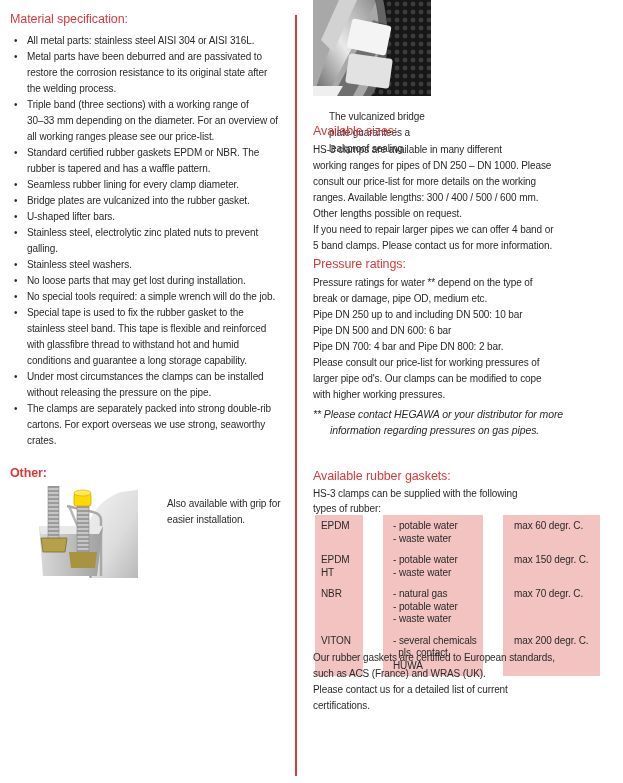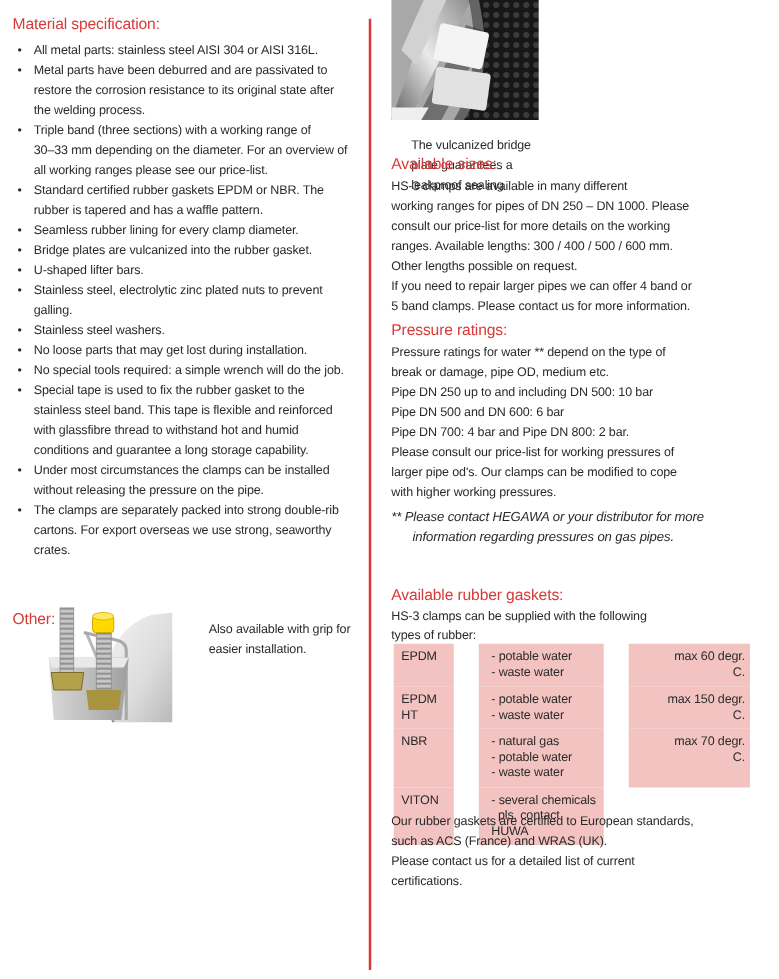--- a/index.html
+++ b/index.html
@@ -27,21 +27,21 @@
     white-space: pre-line; color: #2a2a2a;
   }
   
   .col-left h2.material { top: 12px; }
   ul.bullets {
     position: absolute; top: 33px; left: 0; width: 282px;
     list-style: none; padding-left: 4px;
   }
   ul.bullets li { position: relative; padding-left: 13px; }
   ul.bullets li::before { content: "\2022"; position: absolute; left: 0; top: 0; }
-  .col-left h2.other { top: 488px; }
+  .col-left h2.other { top: 466px; font-weight: bold; }
   .other-row { position: absolute; top: 486px; left: 0; width: 282px; display: flex; gap: 22px; }
   .photo-grip { margin-left: 23px; width: 105px; height: 92px; flex: 0 0 auto; }
   .other-caption { padding: 10px 0 0 7px; width: 150px; }
   
   .top-row { position: absolute; top: 0; left: 0; display: flex; width: 262px; flex-direction: column; }
   .photo-bridge { width: 118px; height: 96px; flex: 0 0 auto; }
   .bridge-caption { padding: 13px 0 0 16px; width: 144px; }
   .col-right h2.sizes    { top: 124px; }
   .sizes-text            { position: absolute; top: 142px; width: 262px; }
   .col-right h2.pressure { top: 257px; }
@@ -57,21 +57,21 @@
   .gasket-row {
     display: grid; grid-template-columns: 48px 100px 97px;
     column-gap: 20px;
   }
   .gasket-cell {
     background: var(--pink, #f2c3c0);
     font-size: 10px; line-height: 12.5px; letter-spacing: -0.1px;
     padding: 5px 4px 4px 6px;
   }
   .gasket-cell.uses { white-space: pre-wrap; padding-left: 10px; }
-  .gasket-cell.temp { padding-left: 24px; text-align: right; }
+  .gasket-cell.temp { padding-left: 11px; }
   .cert-text { position: absolute; top: 650px; width: 262px; }
 </style>
 </head>
 <body>
 
 <div>
 
   <div class="col-left">
     <h2 class="sec material">Material specification:</h2>
     <ul class="bullets body-text"><li>All metal parts: stainless steel AISI 304 or AISI 316L.</li><li>Metal parts have been deburred and are passivated to
@@ -203,20 +203,21 @@
           <div class="gasket-cell">NBR</div>
           <div class="gasket-cell uses">- natural gas
 - potable water
 - waste water</div>
           <div class="gasket-cell temp">max 70 degr. C.</div>
         </div>
         <div class="gasket-row">
           <div class="gasket-cell">VITON</div>
           <div class="gasket-cell uses">- several chemicals
   pls. contact HUWA</div>
+          <div class="gasket-cell temp">max 200 degr. C.</div>
         </div>
       </div>
 
     <div class="cert-text body-text">Our rubber gaskets are certified to European standards,
 such as ACS (France) and WRAS (UK).
 Please contact us for a detailed list of current
 certifications.</div>
   </div>
 
 </div>

